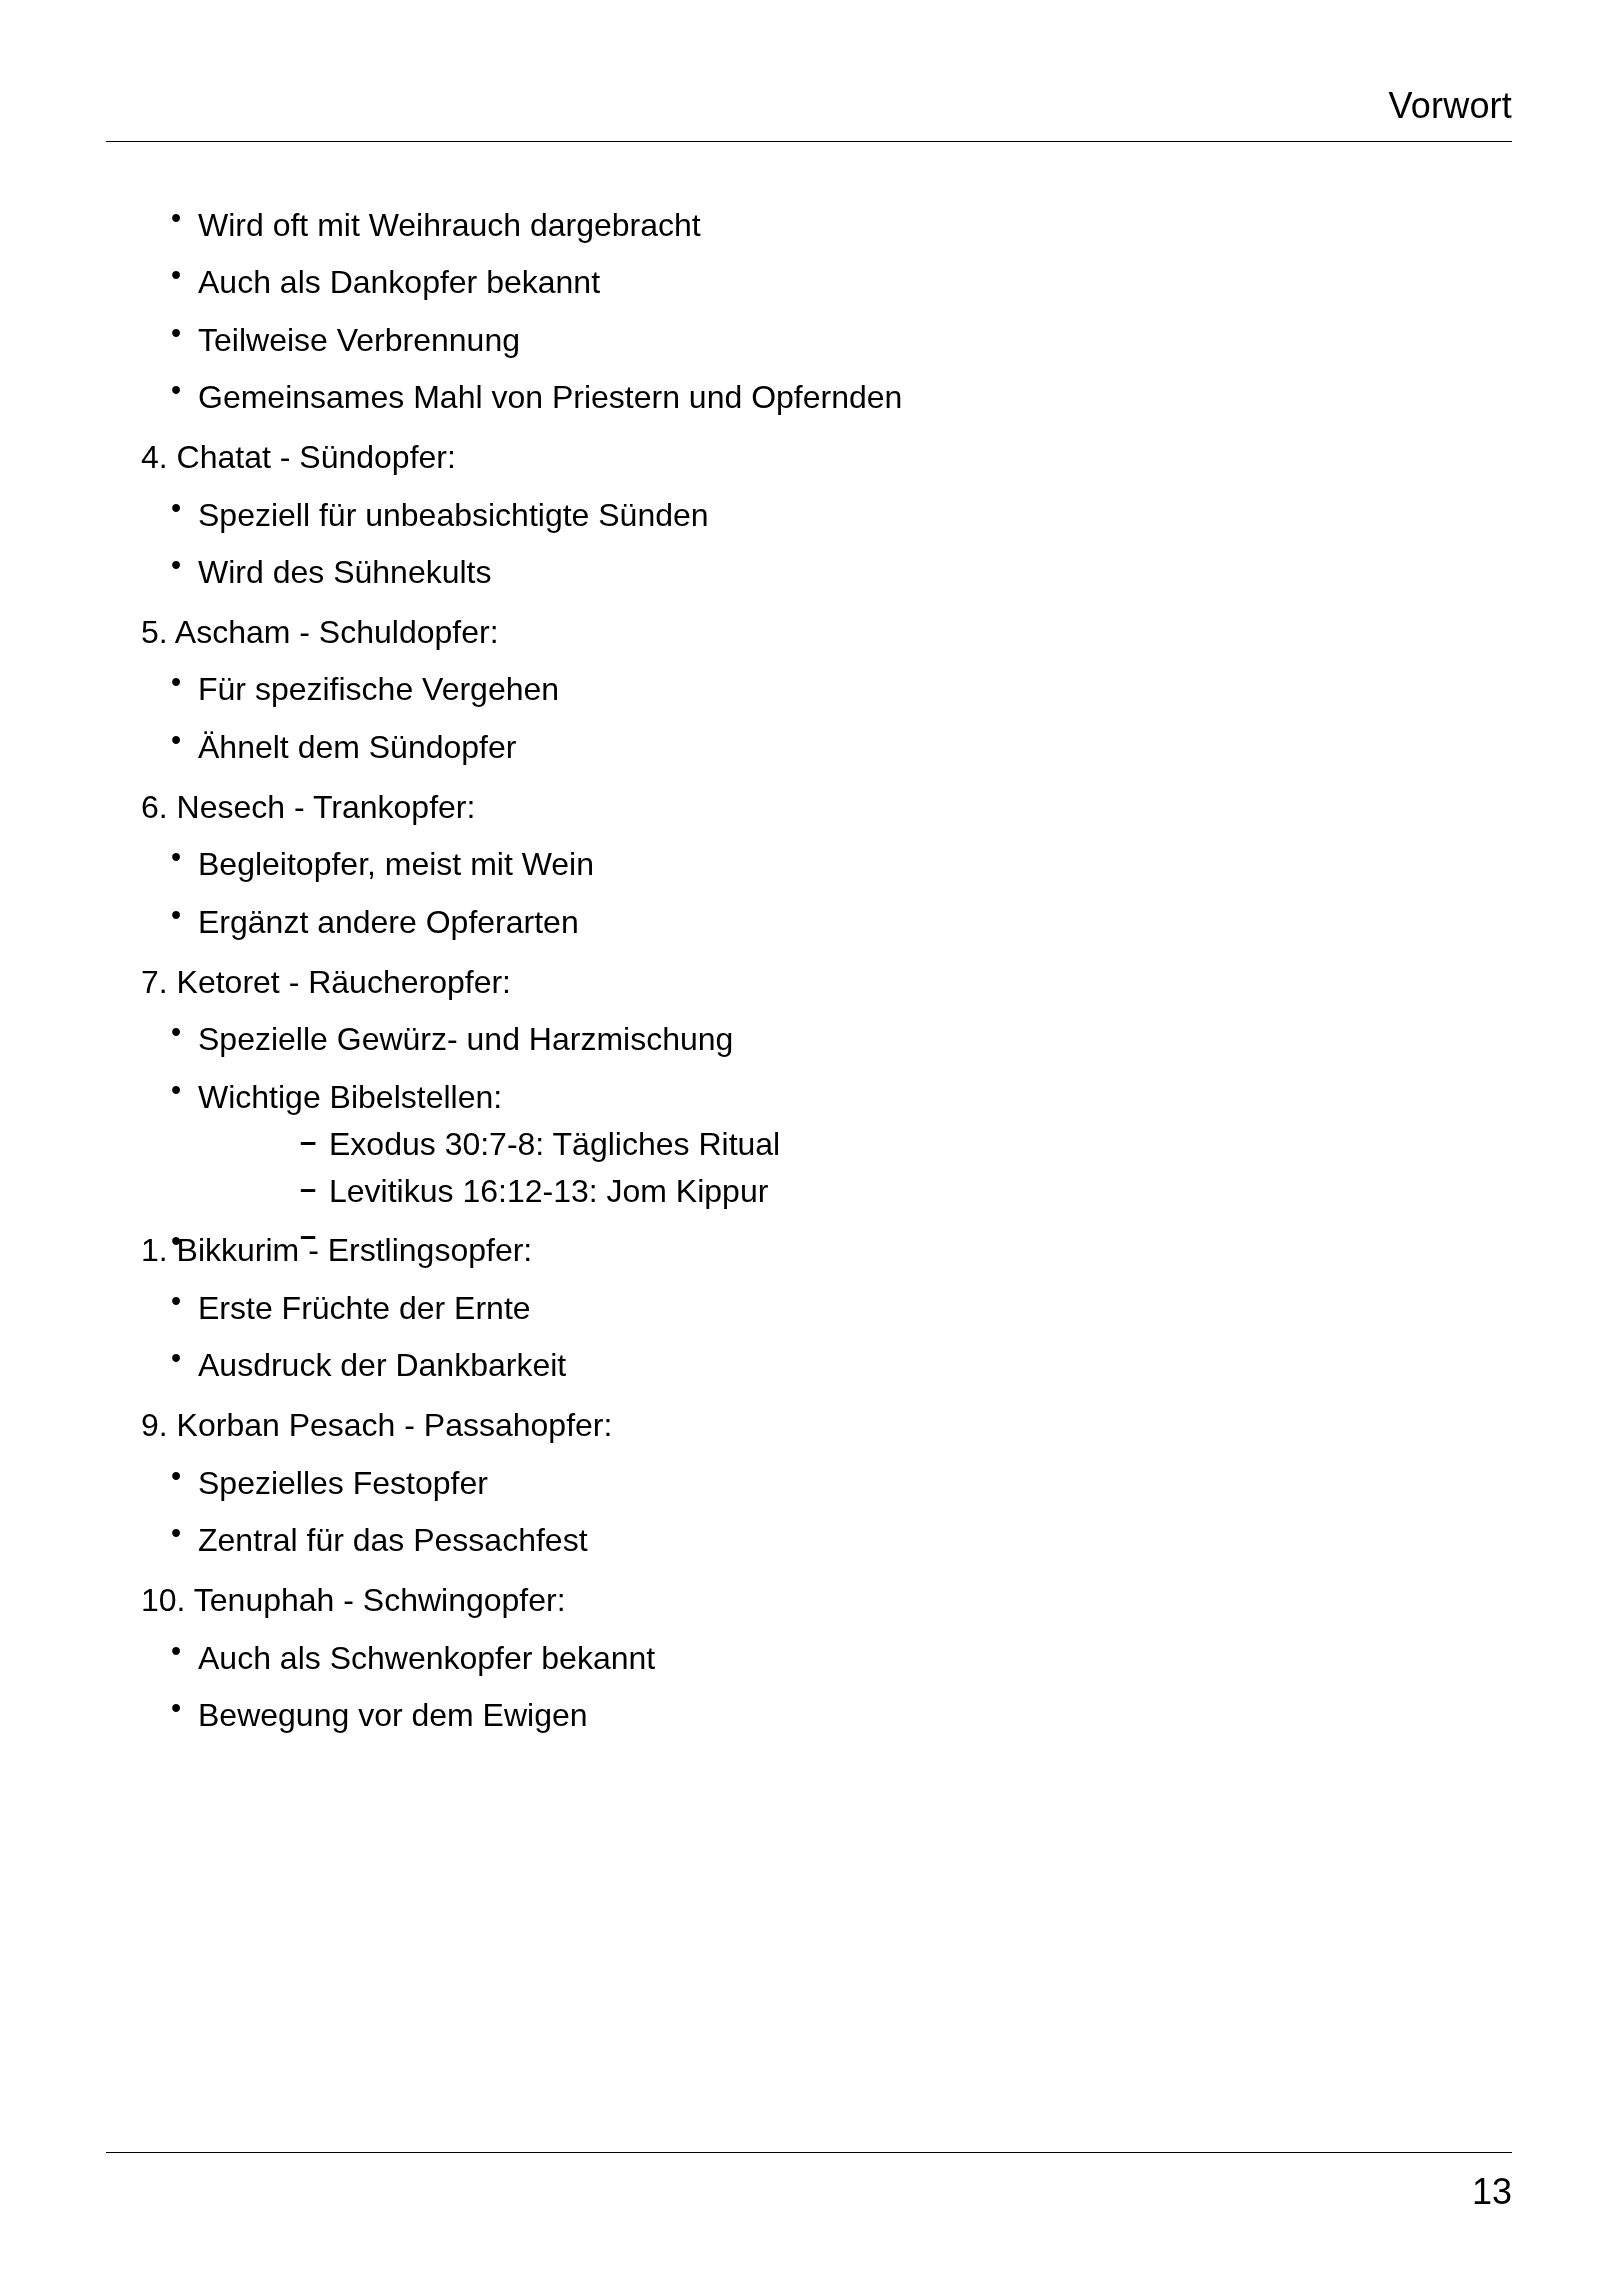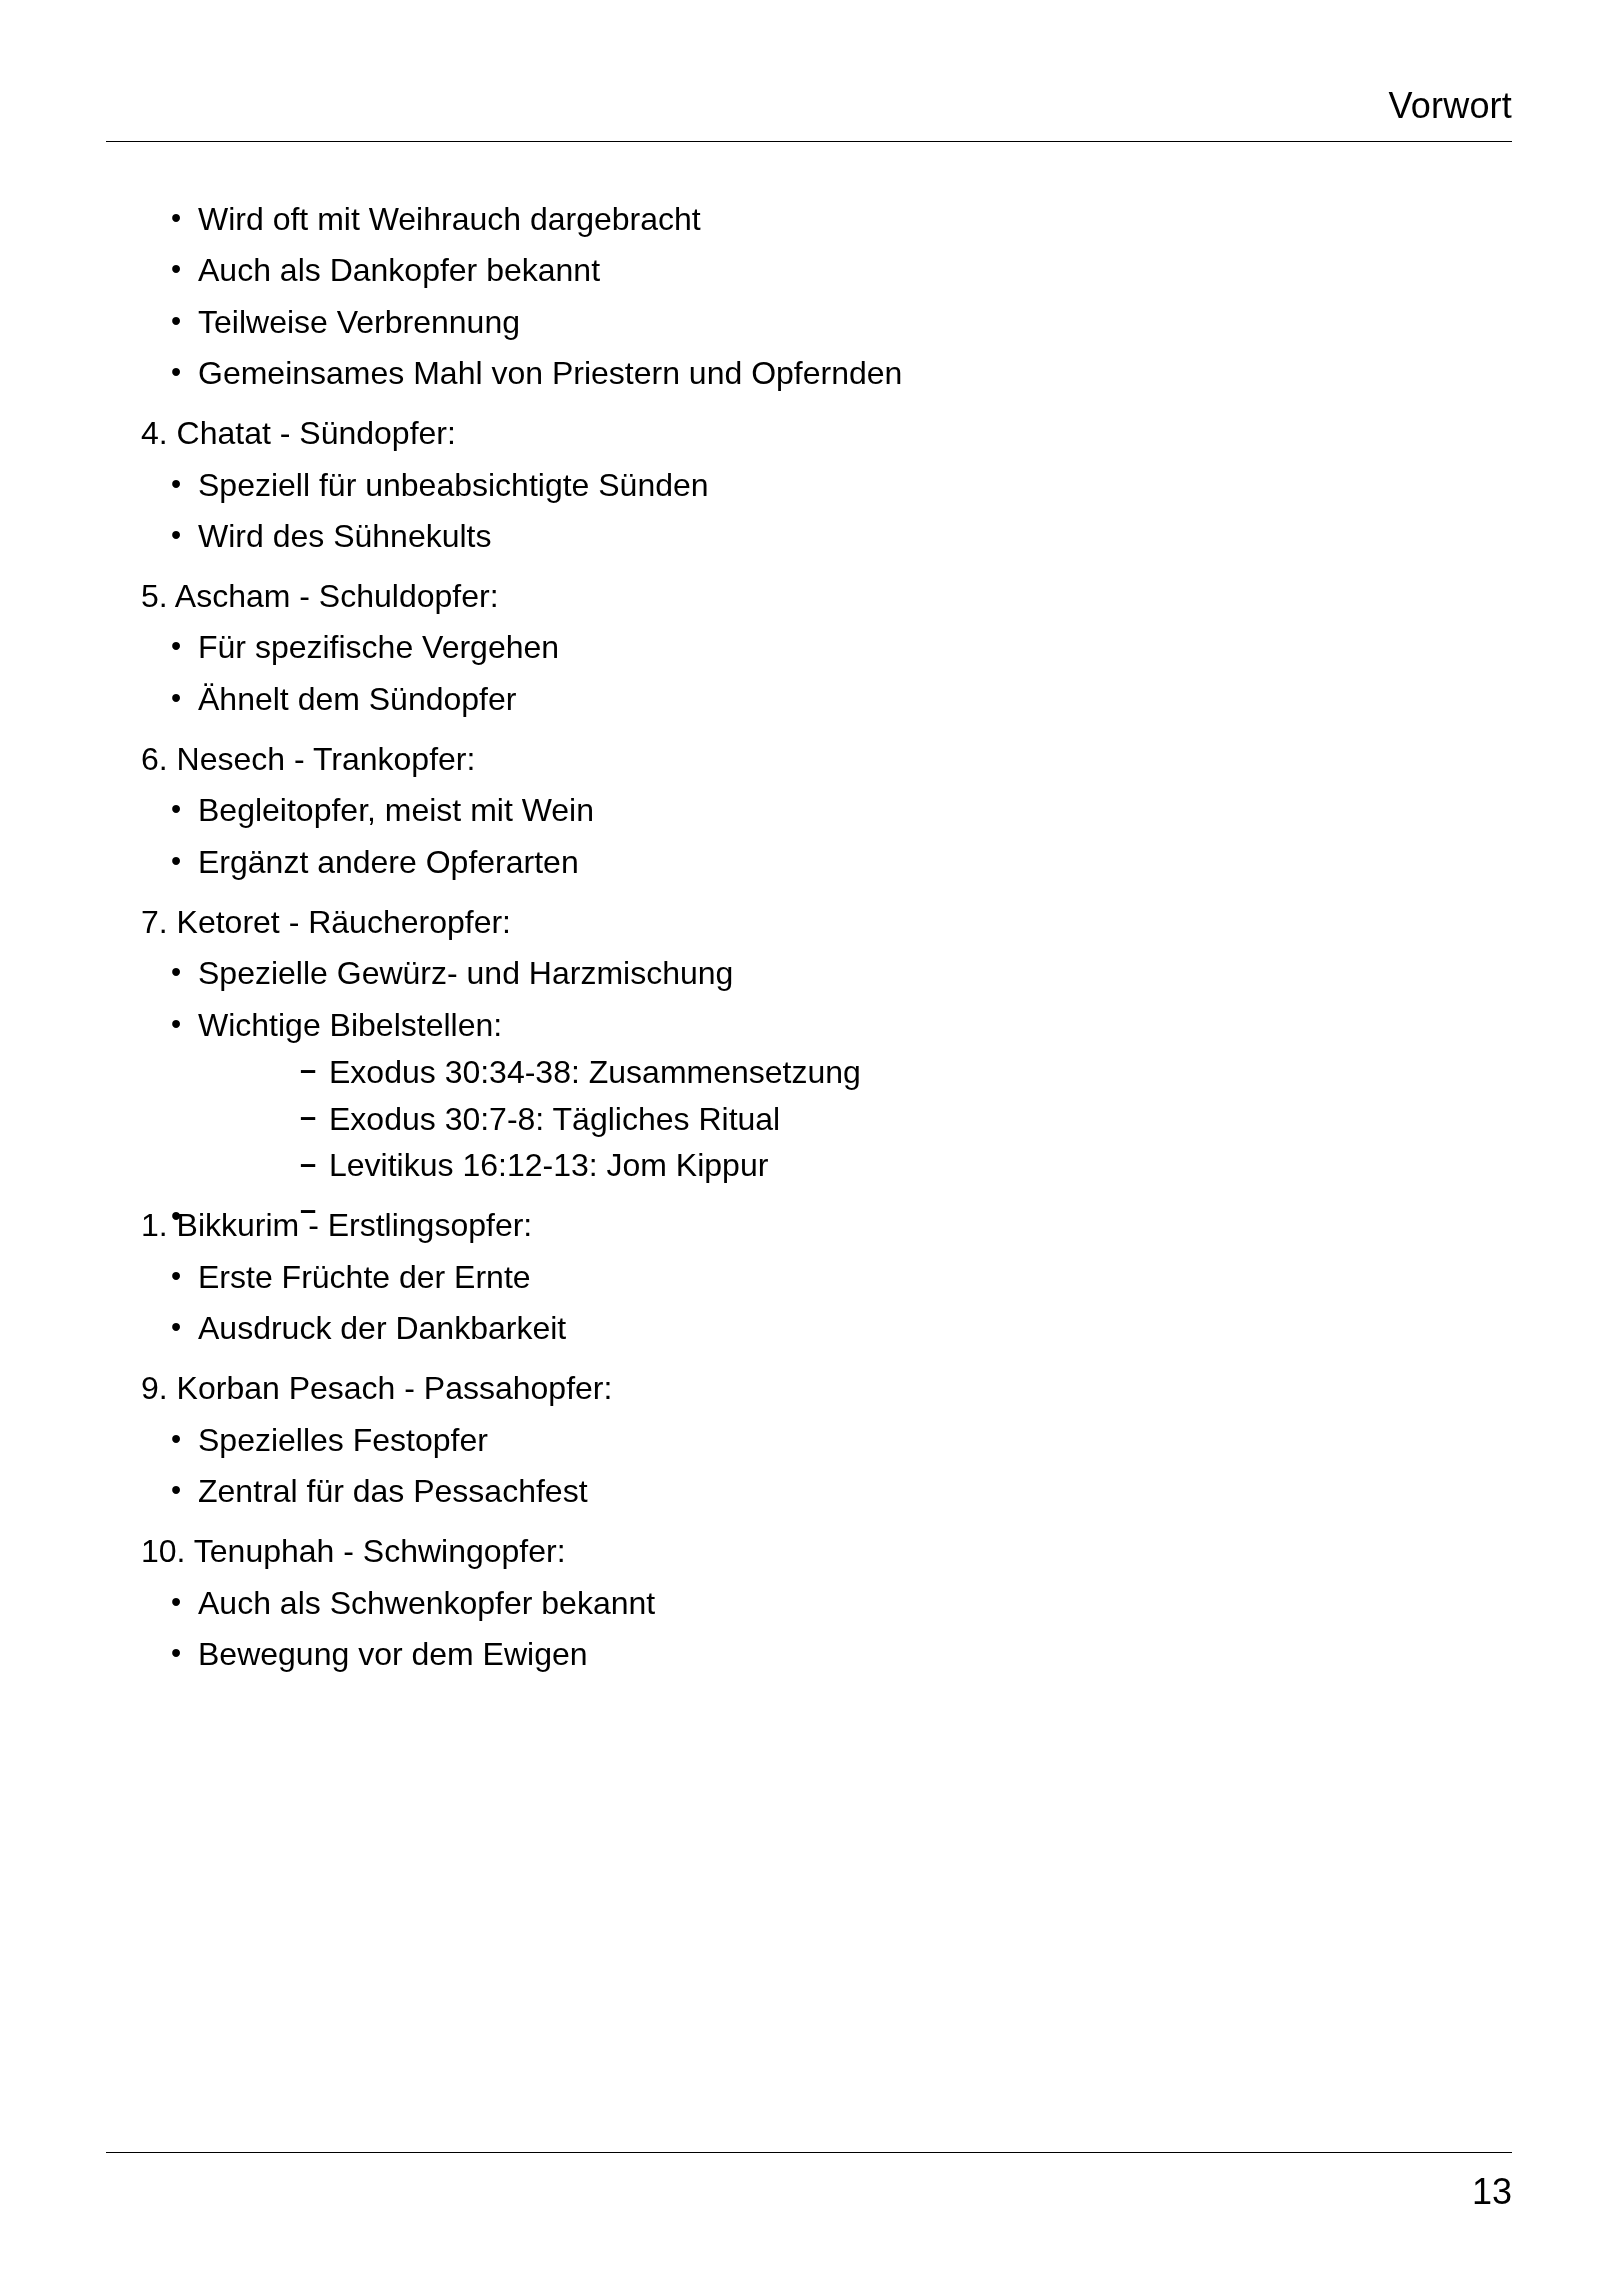--- a/index.html
+++ b/index.html
@@ -71,20 +71,21 @@
   }
   .bullet .marker {
     position: absolute;
     left: 65px;
     top: 0;
     font-size: 29px;
   }
   .bullet .txt {
     display: inline-block;
     padding-left: 27px;
+    margin-top: 6px;
   }
   
   .subbullet {
     font-size: 32px;
     line-height: 1.06;
     margin-top: 13px;
     padding-left: 194px;
     position: relative;
   }
   .subbullet .marker {
@@ -141,21 +142,21 @@
       <div class="bullet"><span class="marker">•</span><span class="txt">Wird des Sühnekults</span></div>
       <div class="item-num"><span>5. Ascham - Schuldopfer:</span></div>
       <div class="bullet"><span class="marker">•</span><span class="txt">Für spezifische Vergehen</span></div>
       <div class="bullet"><span class="marker">•</span><span class="txt">Ähnelt dem Sündopfer</span></div>
       <div class="item-num"><span>6. Nesech - Trankopfer:</span></div>
       <div class="bullet"><span class="marker">•</span><span class="txt">Begleitopfer, meist mit Wein</span></div>
       <div class="bullet"><span class="marker">•</span><span class="txt">Ergänzt andere Opferarten</span></div>
       <div class="item-num"><span>7. Ketoret - Räucheropfer:</span></div>
       <div class="bullet"><span class="marker">•</span><span class="txt">Spezielle Gewürz- und Harzmischung</span></div>
       <div class="bullet"><span class="marker">•</span><span class="txt">Wichtige Bibelstellen:</span></div>
-      <div class="subbullet"><span class="marker">–</span><span class="txt">Exodus 30:34-38: Zusammensetzung</span></div>
+      <div class="subbullet"><span class="marker">–</span></div>
       <div class="subbullet"><span class="marker">–</span><span class="txt">Exodus 30:7-8: Tägliches Ritual</span></div>
       <div class="subbullet"><span class="marker">–</span><span class="txt">Levitikus 16:12-13: Jom Kippur</span></div>
       <div class="subbullet"><span class="marker">–</span></div>
       <div class="bullet"><span class="marker">•</span></div>
       <div class="item-num"><span>1. Bikkurim - Erstlingsopfer:</span></div>
       <div class="bullet"><span class="marker">•</span><span class="txt">Erste Früchte der Ernte</span></div>
       <div class="bullet"><span class="marker">•</span><span class="txt">Ausdruck der Dankbarkeit</span></div>
       <div class="item-num"><span>9. Korban Pesach - Passahopfer:</span></div>
       <div class="bullet"><span class="marker">•</span><span class="txt">Spezielles Festopfer</span></div>
       <div class="bullet"><span class="marker">•</span><span class="txt">Zentral für das Pessachfest</span></div>

